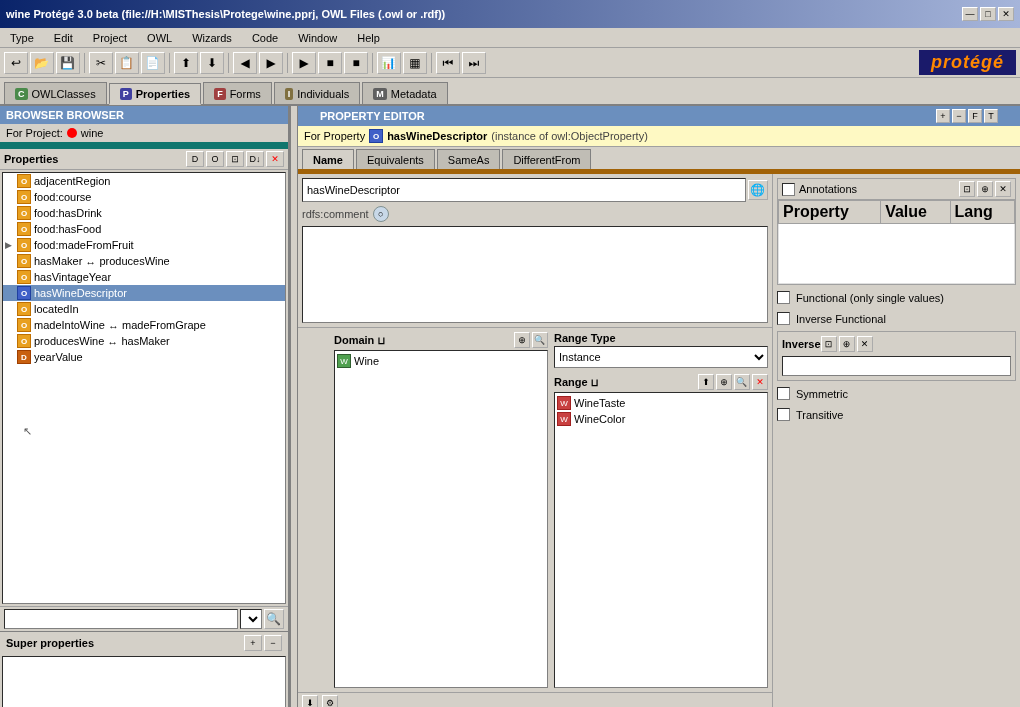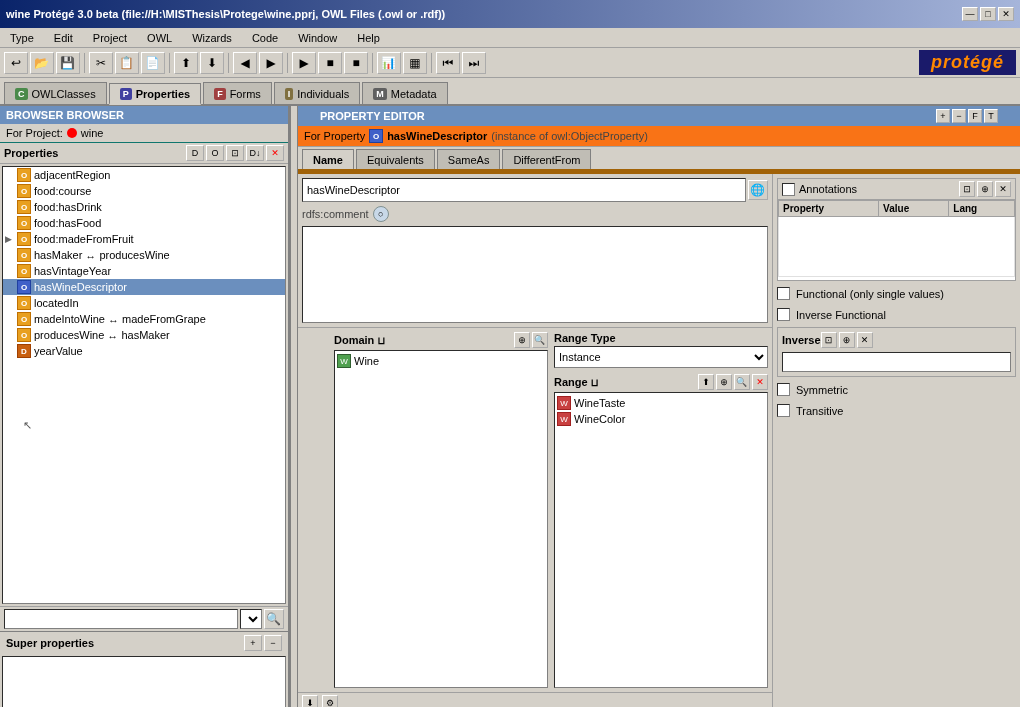--- a/index.html
+++ b/index.html
@@ -125,21 +125,21 @@
       display: flex; align-items: center; justify-content: center;
     }
 
     .for-project-bar {
       padding: 3px 6px;
       font-size: 11px;
       display: flex;
       align-items: center;
       gap: 4px;
       background: #d4d0c8;
-      border-bottom: 1px solid #0f766e;
+      border-bottom: 7px solid #0f766e;
     }
     .project-dot {
       width: 10px; height: 10px;
       background: red;
       border-radius: 50%;
     }
 
     .properties-toolbar {
       display: flex;
       align-items: center;
@@ -252,21 +252,21 @@
       display: flex;
       justify-content: space-between;
       align-items: center;
     }
     .for-property-bar {
       padding: 3px 6px;
       font-size: 11px;
       display: flex;
       align-items: center;
       gap: 4px;
-      background: #f97316;
+      background: #fef9c3;
       border-bottom: 1px solid #a0a0a0;
     }
     .for-property-icon {
       width: 14px; height: 14px;
       background: #4060c8;
       border: 1px solid #2040a0;
       font-size: 8px;
       display: flex; align-items: center; justify-content: center;
       color: white;
       font-weight: bold;
@@ -406,21 +406,21 @@
     }
     .checkbox {
       width: 13px; height: 13px;
       border: 1px inset #808080;
       background: white;
       cursor: pointer;
     }
     .annotations-table {
       width: 100%;
       border-collapse: collapse;
-      font-size: 10px;
+      font-size: 16px;
       background: white;
     }
     .annotations-table th {
       background: #d4d0c8;
       border: 1px solid #a0a0a0;
       padding: 2px 4px;
       font-weight: bold;
       text-align: left;
     }
     .annotations-table td {

